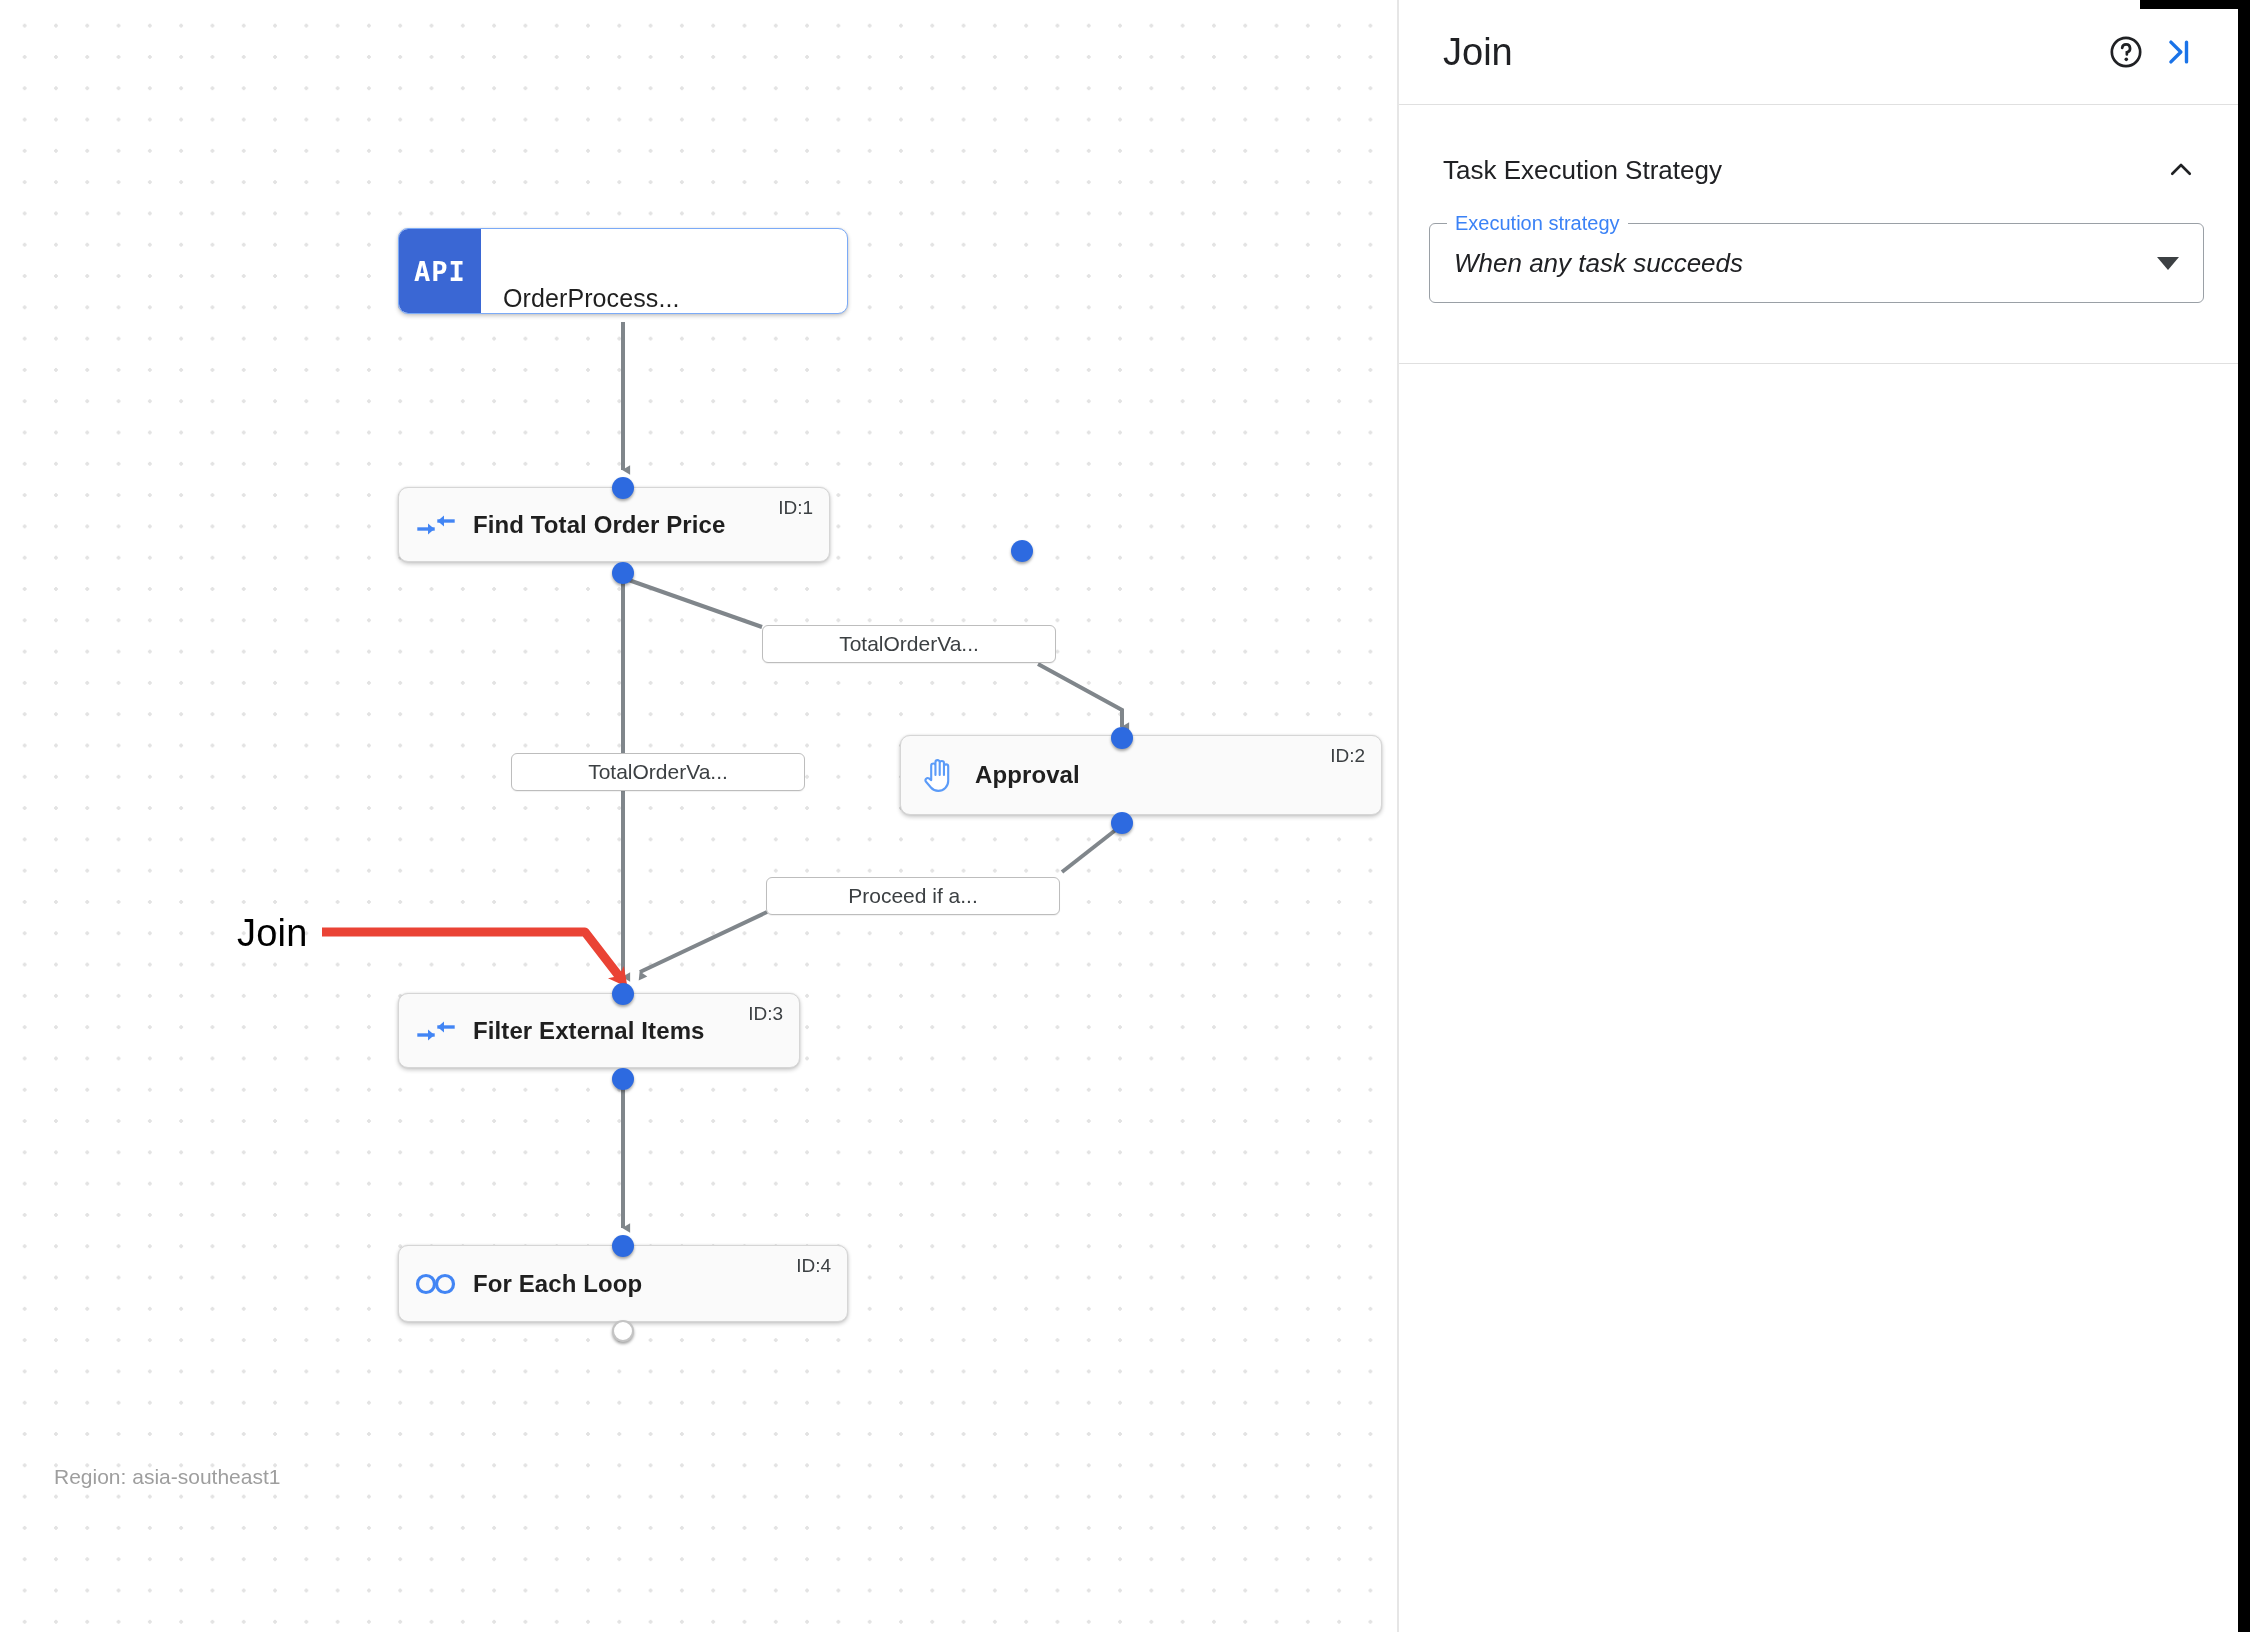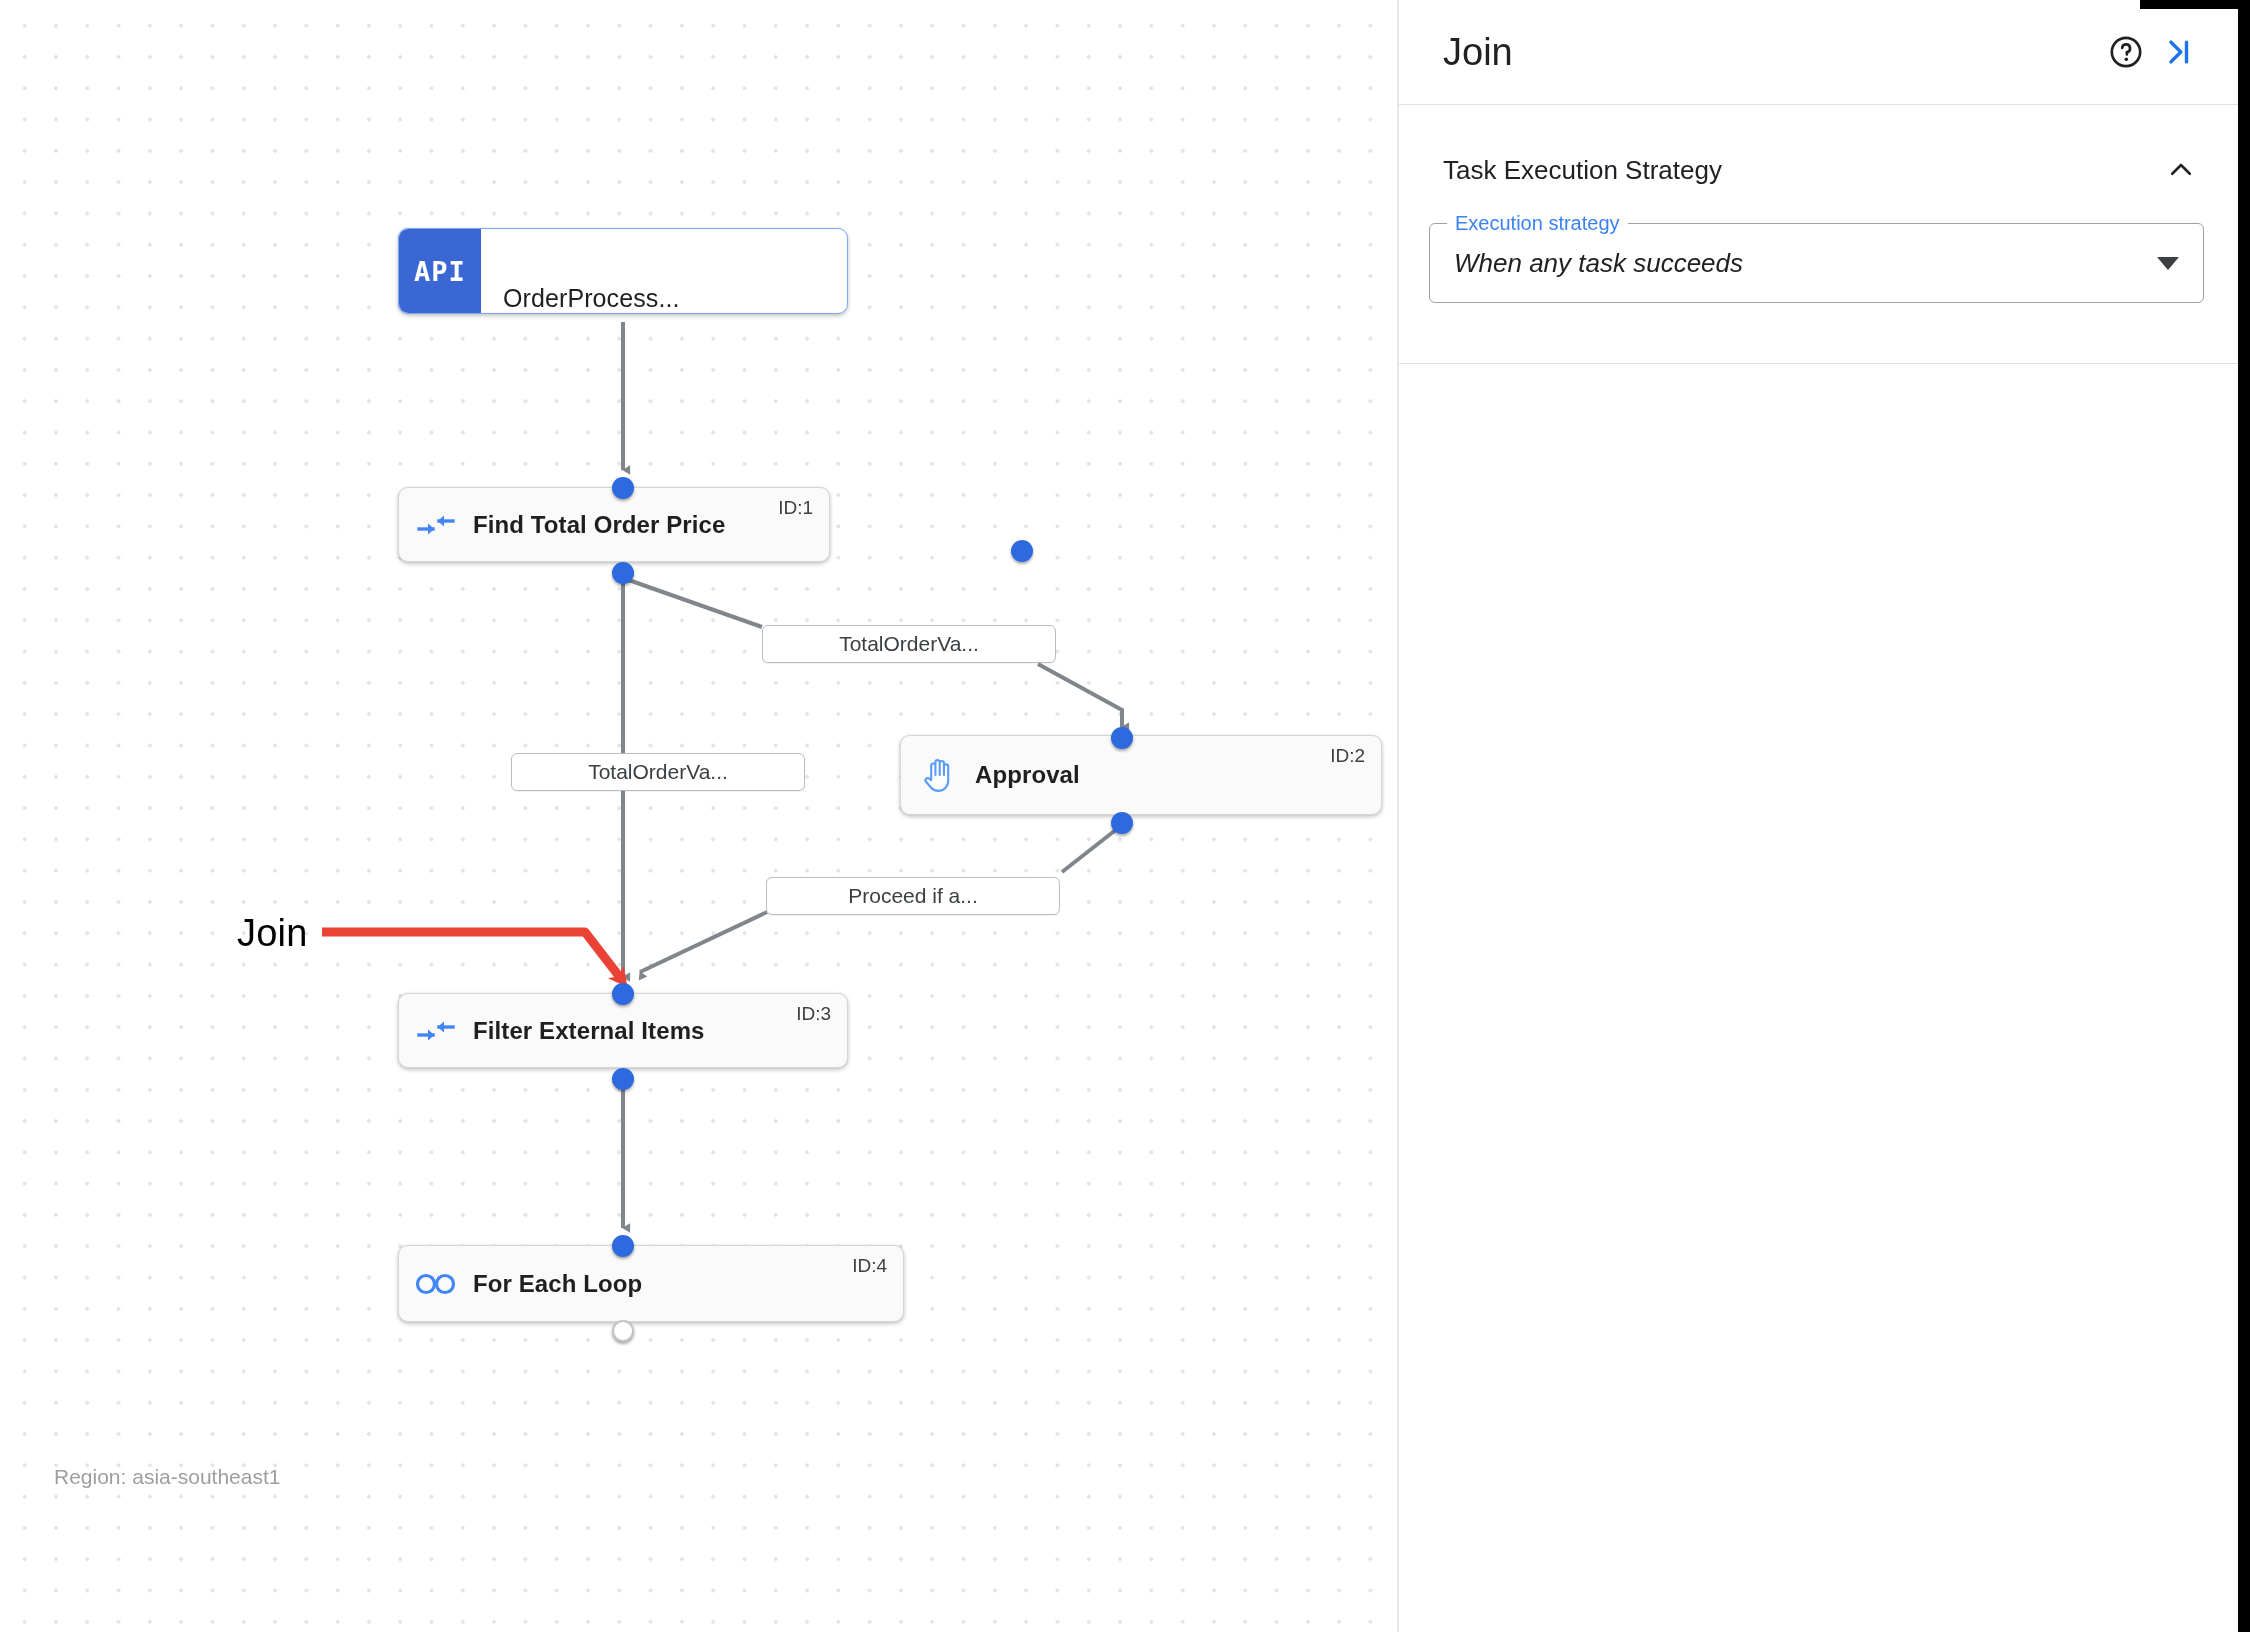--- a/index.html
+++ b/index.html
@@ -345,38 +345,38 @@
                  a7,7 0 0 1 -7,7 a7,7 0 0 1 -5.2,-2.4
                  L3.4,17.6 a1.6,1.6 0 0 1 2.2,-2.2 Z" fill="#ffffff" stroke="#5b9bf8" stroke-width="1.5" stroke-linejoin="round"></path>
       </svg>
     </div>
     <div class="node-title">Approval</div>
     <div class="node-id">ID:2</div>
   </div>
   <div class="conn" style="left:1111px; top:727px;"></div>
   <div class="conn" style="left:1111px; top:812px;"></div>
 
-  <div class="node" style="left:398px; top:993px; width:450px; height:75px;">
+  <div class="node" style="left:398px; top:993px; width:402px; height:75px;">
     <div class="node-icon">
       <svg width="40" height="30" viewBox="0 0 40 30">
         <g stroke="#4285f4" stroke-width="3.4" fill="none" stroke-linecap="square">
           <path d="M3,19 L17,19"></path>
           <path d="M12,13.5 L18.4,19 L12,24.5" fill="#4285f4" stroke="none"></path>
           <path d="M37,11 L23,11"></path>
           <path d="M28,5.5 L21.6,11 L28,16.5" fill="#4285f4" stroke="none"></path>
         </g>
       </svg>
     </div>
     <div class="node-title">Filter External Items</div>
     <div class="node-id">ID:3</div>
   </div>
   <div class="conn" style="left:612px; top:983px;"></div>
   <div class="conn" style="left:612px; top:1068px;"></div>
 
-  <div class="node" style="left:398px; top:1245px; width:506px; height:77px;">
+  <div class="node" style="left:398px; top:1245px; width:450px; height:77px;">
     <div class="node-icon">
       <svg width="44" height="26" viewBox="0 0 44 26">
         <g stroke="#4285f4" stroke-width="3.2" fill="none">
           <circle cx="12" cy="13" r="8.5"></circle>
           <circle cx="31" cy="13" r="8.5"></circle>
         </g>
       </svg>
     </div>
     <div class="node-title">For Each Loop</div>
     <div class="node-id">ID:4</div>

